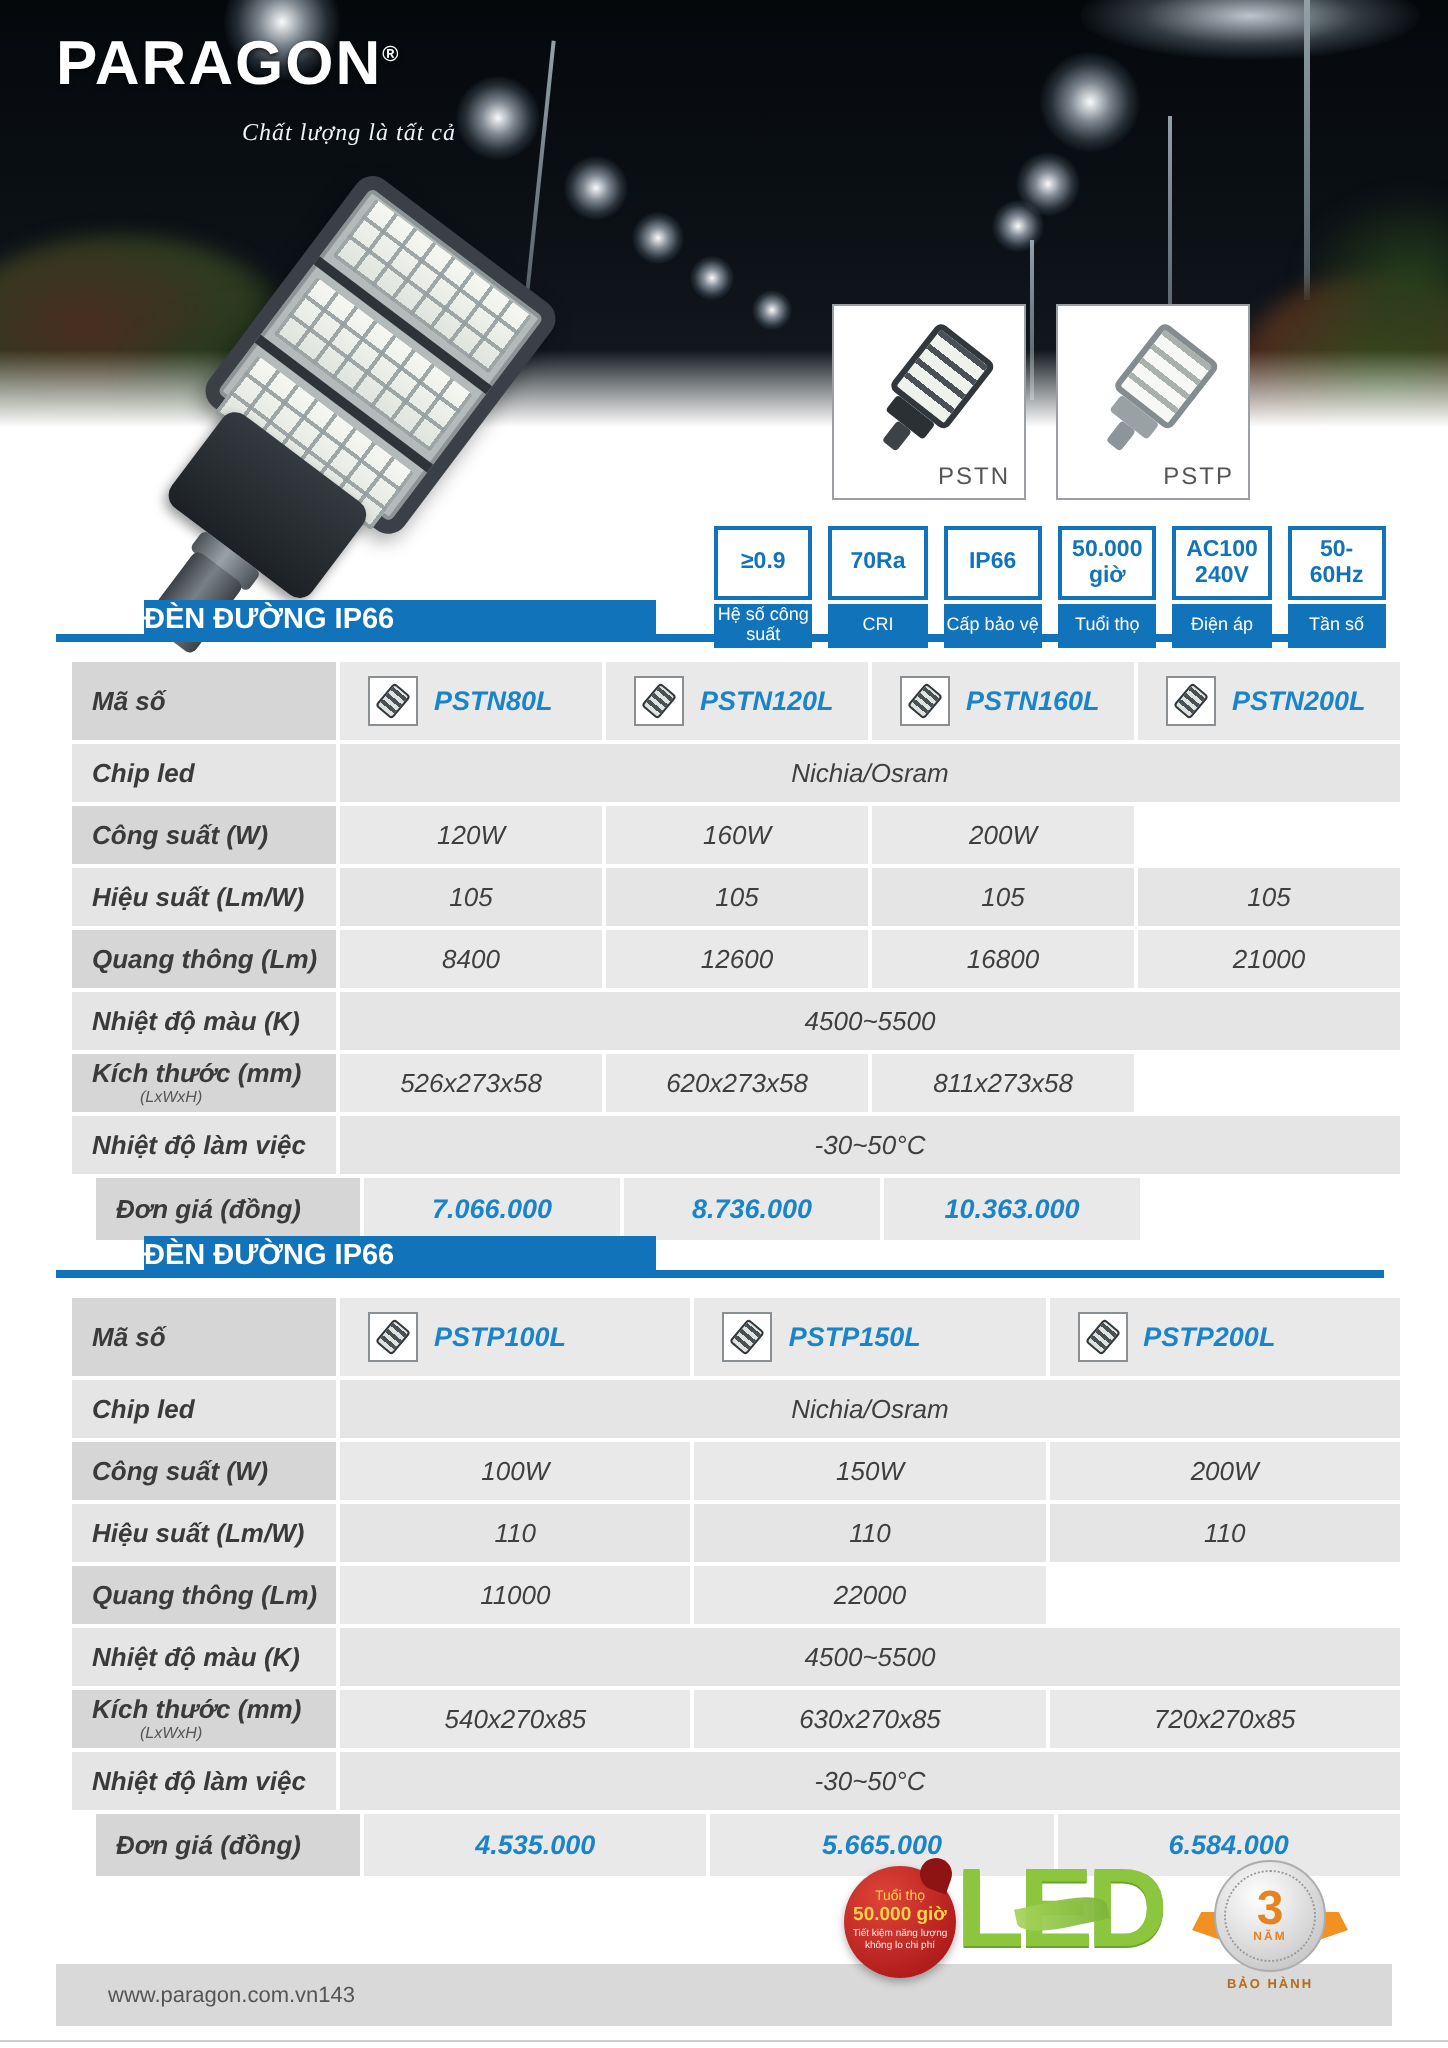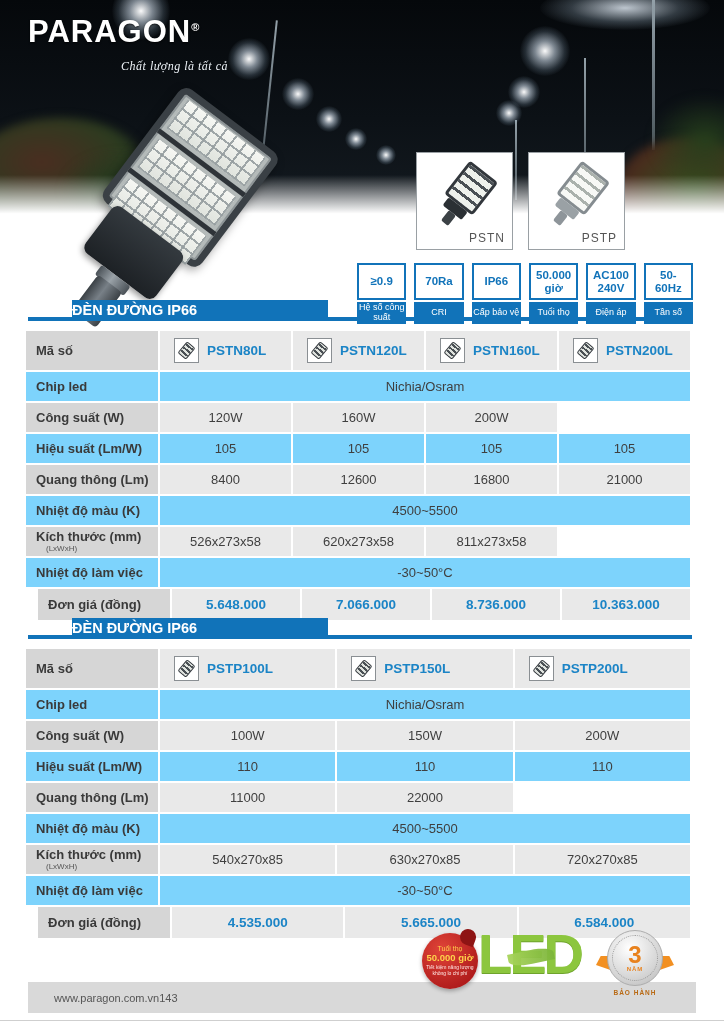--- a/index.html
+++ b/index.html
@@ -70,36 +70,36 @@
         text-align:center; line-height:1.1; padding:1px; }
   .spec-badge .lab { margin-top:2px; height:22px; background:#1173b9; color:#fff; font-size:9px;
         display:flex; align-items:center; justify-content:center; text-align:center; line-height:1.1; padding:1px; }
 
   
   .sec-bar { position:absolute; left:28px; width:256px; height:21px; background:#1173b9;
              color:#fff; font-size:14.5px; font-weight:bold; line-height:21px; z-index:8;margin-left:44px; }
   .sec-line { position:absolute; left:28px; width:664px; height:4px; background:#1173b9; z-index:2; }
 
   
-  .spec-table { position:absolute; left:26px; width:664px; }
+  .spec-table { position:absolute; left:36px; width:664px;font-style:italic; }
   .trow { display:grid; column-gap:2px; margin-bottom:2px; }
   .trow.c4 { grid-template-columns:132px repeat(4,1fr); }
   .trow.c3 { grid-template-columns:132px repeat(3,1fr); }
   .trow.span4 { grid-template-columns:132px 1fr; }
   .trow { height:29px; }
   .trow.hdr { height:39px; }
   .trow.price { height:31px;margin-left:12px; }
   .cell { display:flex; align-items:center; justify-content:center; font-size:13px; color:#3f3f3f; }
   .trow.gray .cell { background:#e9e9e9; }
   .trow.gray .cell.lbl { background:#d6d6d6; }
-  .trow.white .cell { background:#7dd3fc; }
+  .trow.white .cell { background:#e5e5e5; }
   .cell.lbl { justify-content:flex-start; padding-left:10px; font-weight:bold; color:#3a3a3a;
               flex-direction:column; align-items:flex-start; }
   .cell.lbl .main { line-height:1.1; }
-  .cell.lbl .note { font-size:8px; font-weight:normal; color:#555; line-height:1; margin-left:10px; }
+  .cell.lbl .note { font-size:8px; font-weight:normal; color:#555; line-height:1; margin-left:24px; }
   .cell.lbl.mid { justify-content:center; }
   .code { color:#1b84c6; font-weight:bold; font-size:13.5px; }
   .pricev { color:#1b84c6; font-weight:bold; font-size:13.5px; }
   .prod-icon { width:25px; height:25px; background:#fff; border:1px solid #8a8f93; margin-right:8px;
                display:inline-flex; align-items:center; justify-content:center; flex:0 0 auto; }
   .prod-icon .pi { width:11px; height:15px; transform:rotate(40deg); border-radius:2px;
                background:repeating-linear-gradient(0deg,#dfe3de 0 2px,#4a5055 2px 4px); border:1px solid #32373c; }
   .cell.prod { justify-content:flex-start; padding-left:14px; }
 
   
@@ -294,21 +294,20 @@
       <div class="cell">526x273x58</div>
       <div class="cell">620x273x58</div>
       <div class="cell">811x273x58</div>
     </div>
     <div class="trow span4 white">
       <div class="cell lbl mid">Nhiệt độ làm việc</div>
       <div class="cell">-30~50°C</div>
     </div>
     <div class="trow c4 price gray">
       <div class="cell lbl mid">Đơn giá (đồng)</div>
-      <div class="cell pricev">5.648.000</div>
       <div class="cell pricev">7.066.000</div>
       <div class="cell pricev">8.736.000</div>
       <div class="cell pricev">10.363.000</div>
     </div>
   </div>
 
   <div class="sec-bar" style="top:618px;">ĐÈN ĐƯỜNG IP66</div>
   <div class="sec-line" style="top:635px;"></div>
 
   <div class="spec-table" style="top:649px;">

